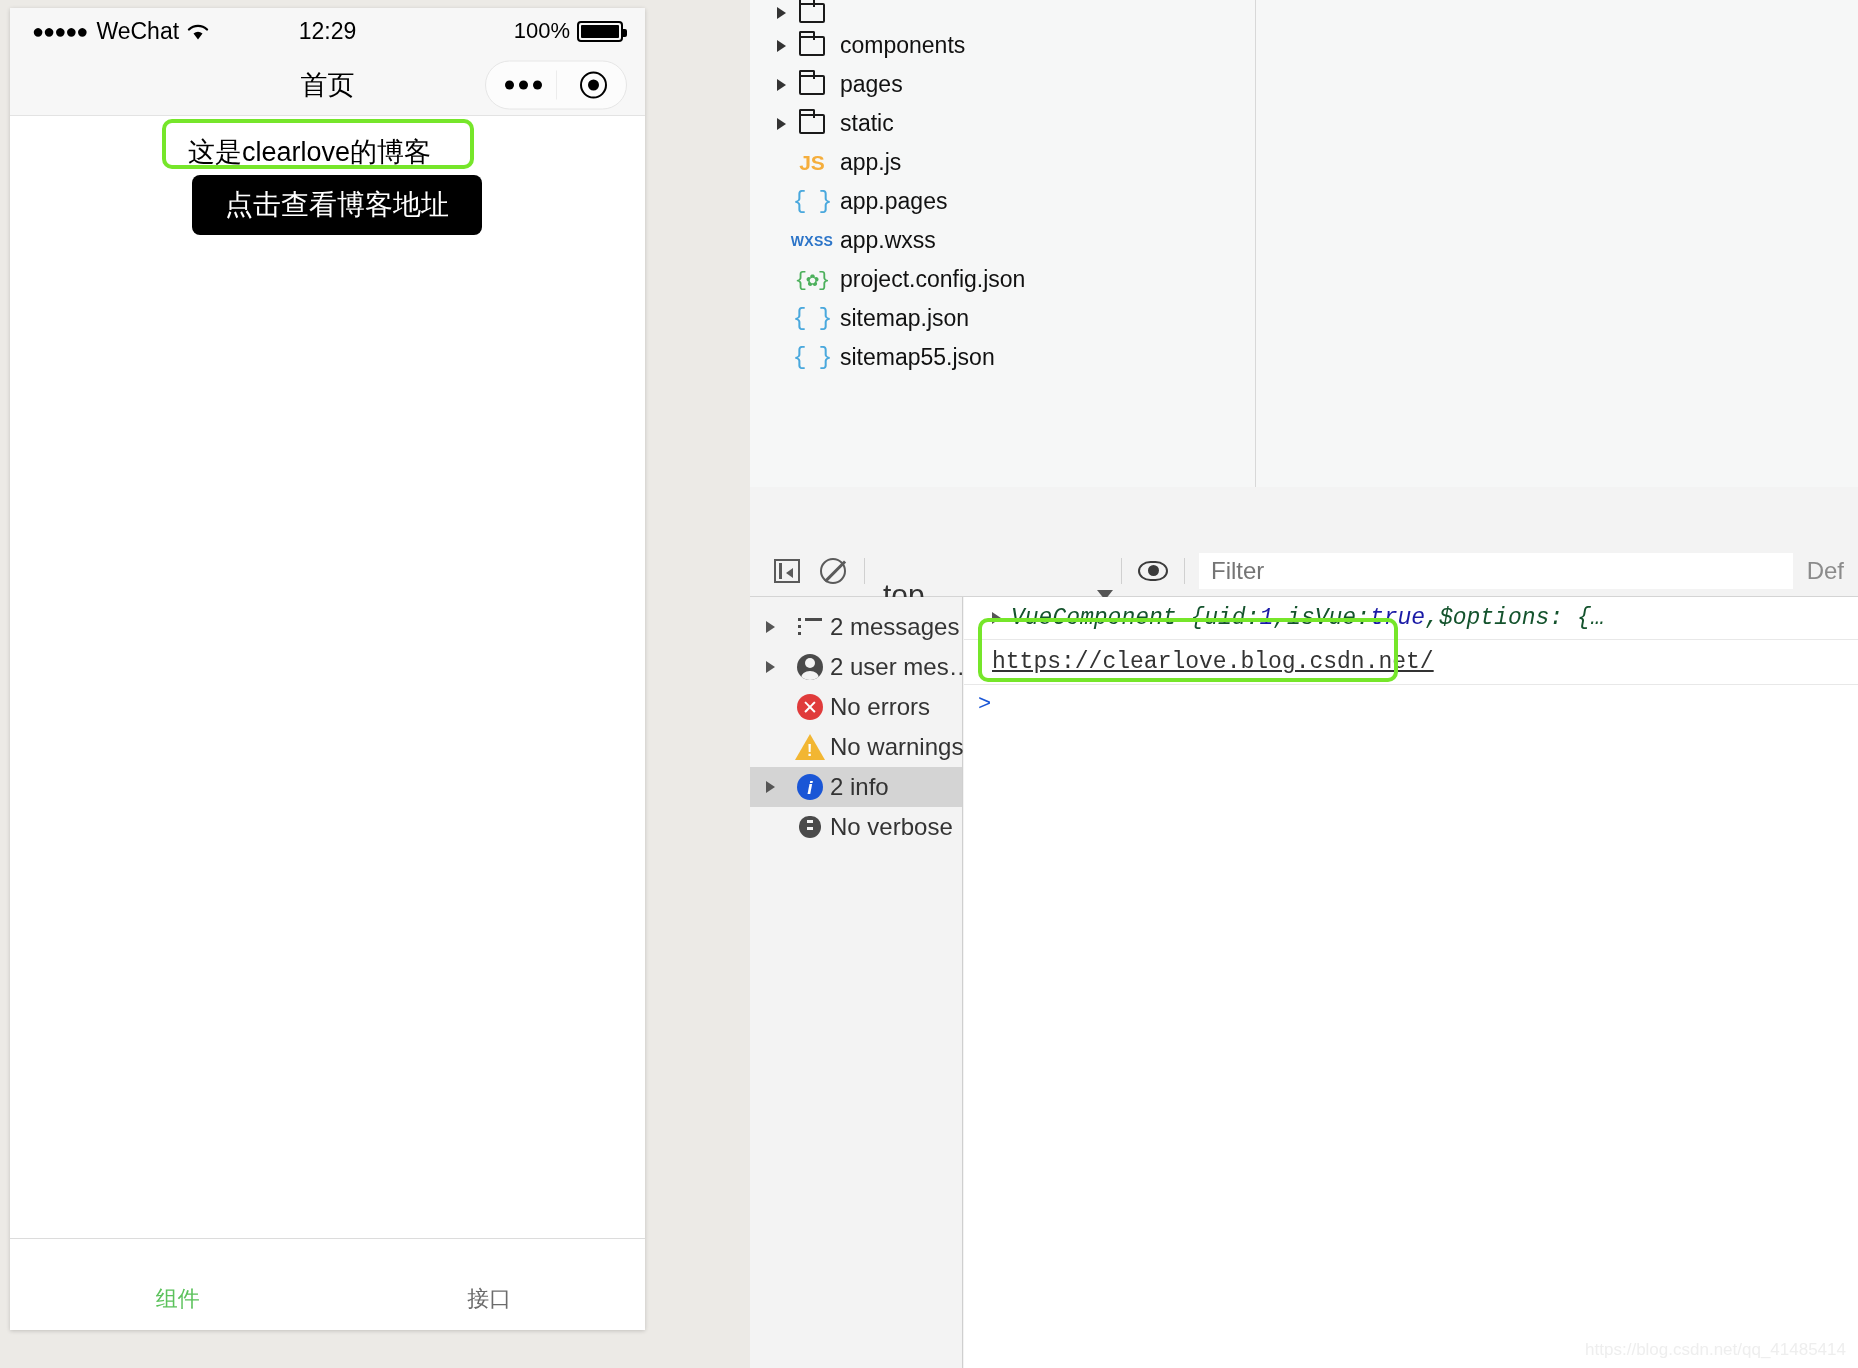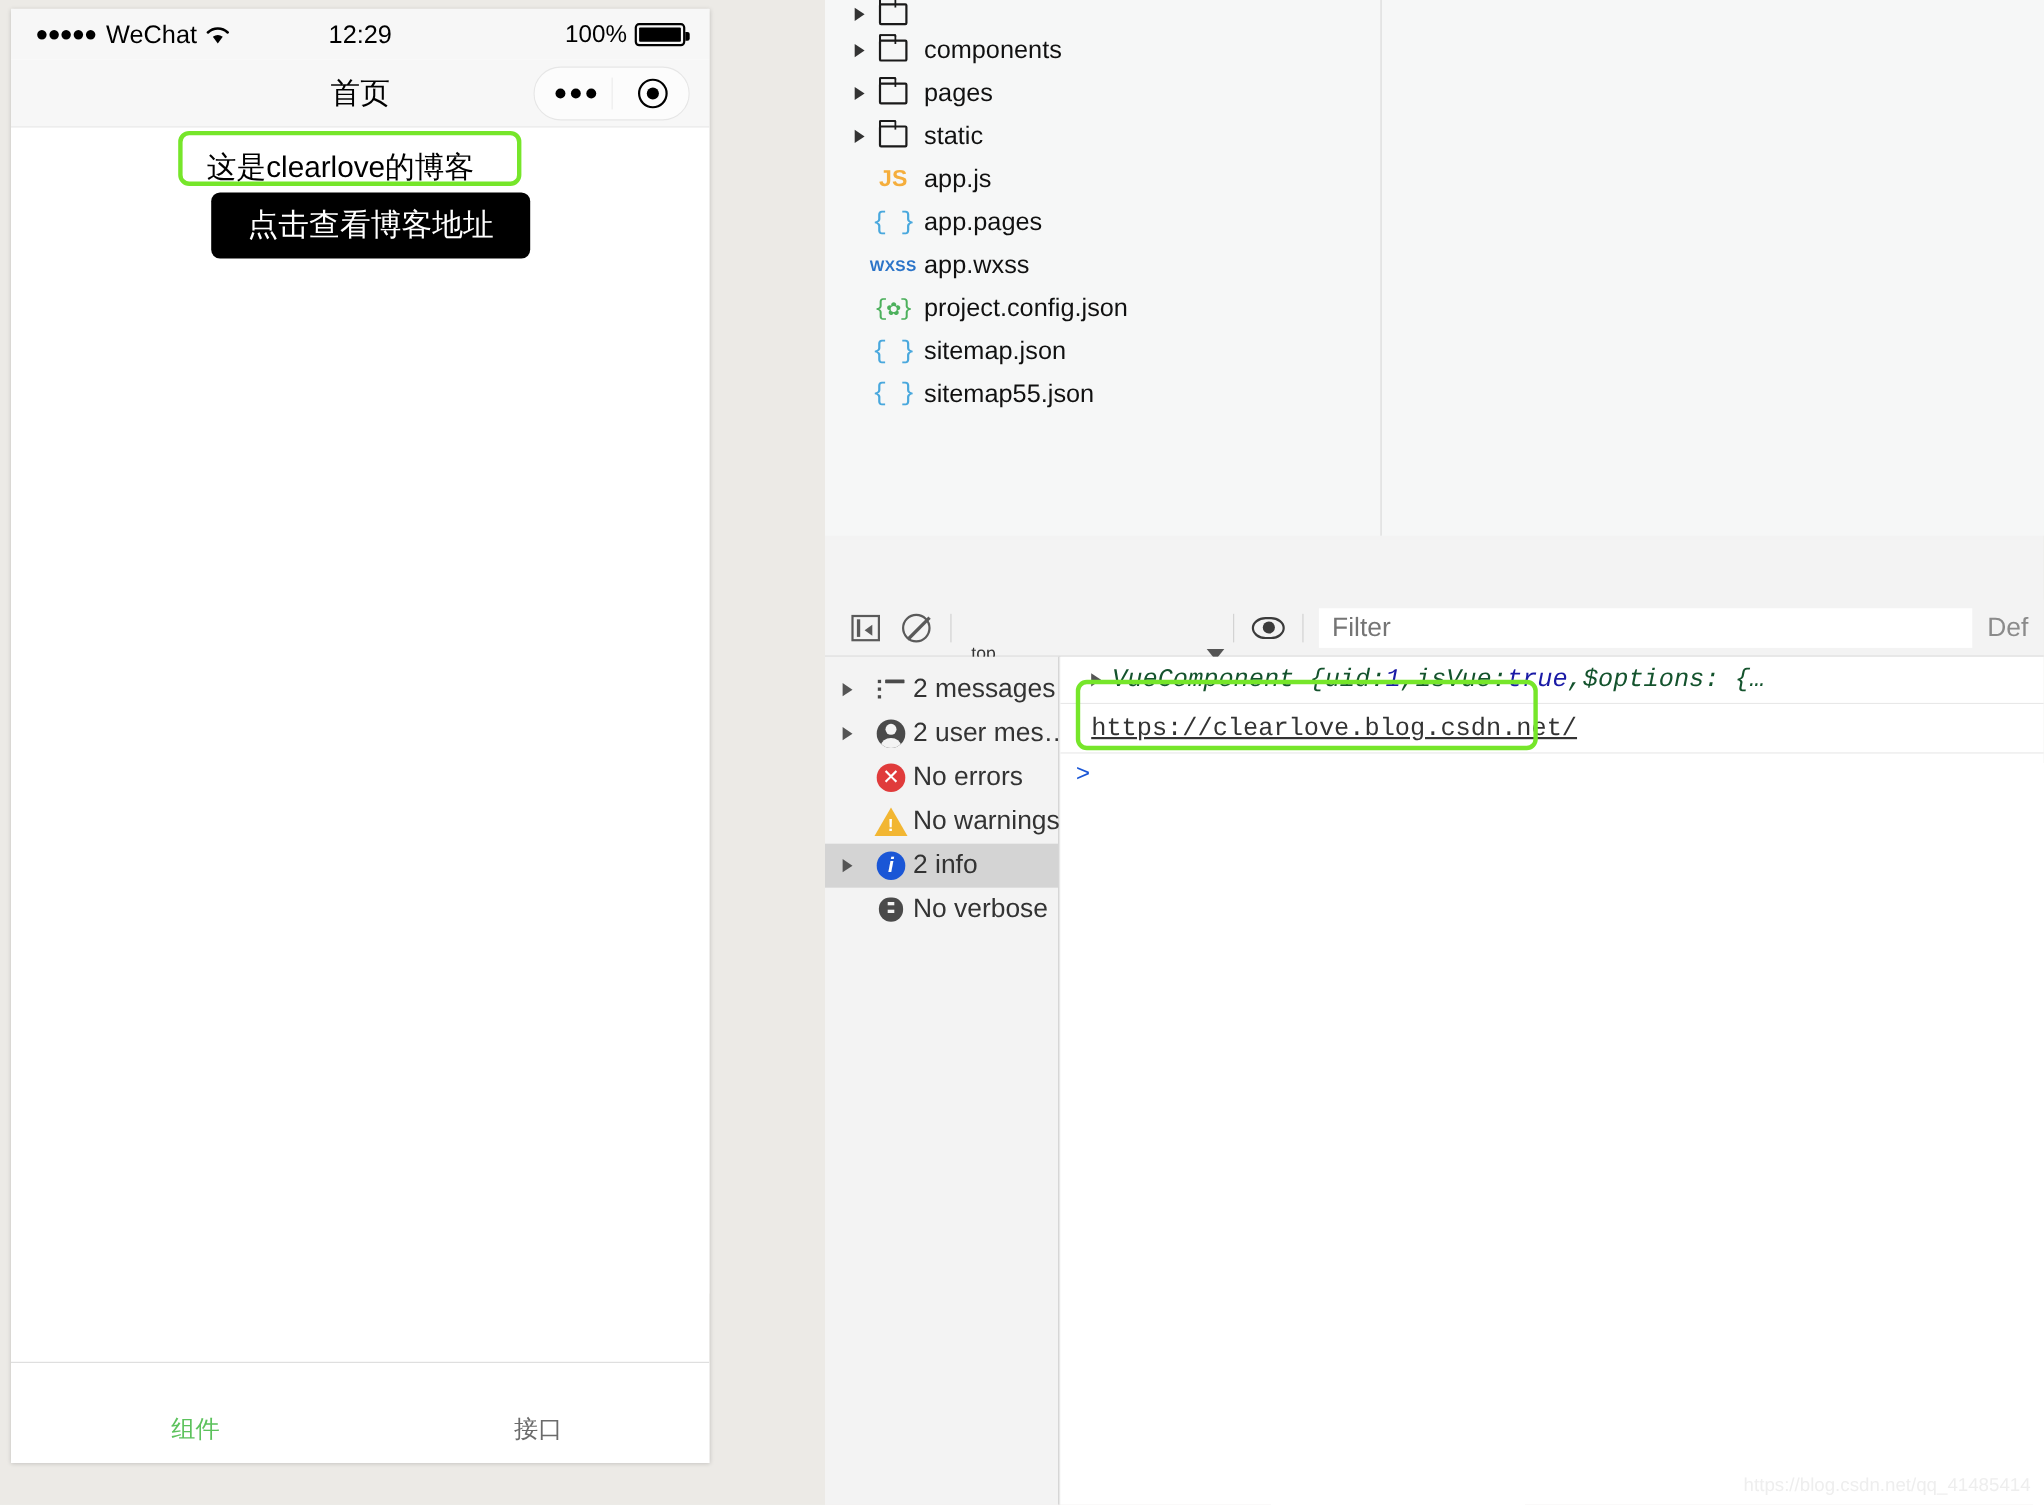--- a/index.html
+++ b/index.html
@@ -208,21 +208,21 @@
   .clear-glyph {
     width: 26px; height: 26px; border: 2.5px solid #5a5a5a; border-radius: 50%; position: relative;
   }
   .clear-glyph::after {
     content:""; position:absolute; left:-1px; top:10px; width:28px; height:2.5px;
     background:#5a5a5a; transform: rotate(-45deg);
   }
   .ct-sep { width: 1px; height: 26px; background: #d0d0d0; margin: 0 8px; }
   .ctx-select {
     display: flex; align-items: center; width: 240px;
-    font-size: 16px; color: #333; cursor: pointer; padding-left: 10px; margin-top: 48px;
+    font-size: 30px; color: #333; cursor: pointer; padding-left: 10px; margin-top: 48px;
   }
   .ctx-caret {
     margin-left: auto; width: 0; height: 0;
     border-left: 8px solid transparent; border-right: 8px solid transparent;
     border-top: 10px solid #555;
   }
   .eye-glyph {
     width: 30px; height: 20px; border: 2.5px solid #3b3b3b;
     border-radius: 50% 50% 50% 50% / 60% 60% 60% 60%;
     display: flex; align-items: center; justify-content: center;

